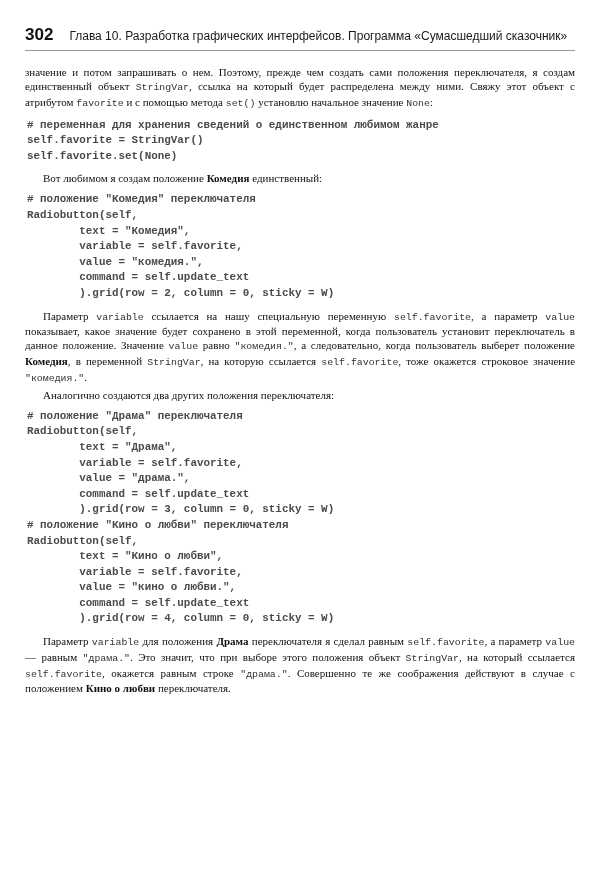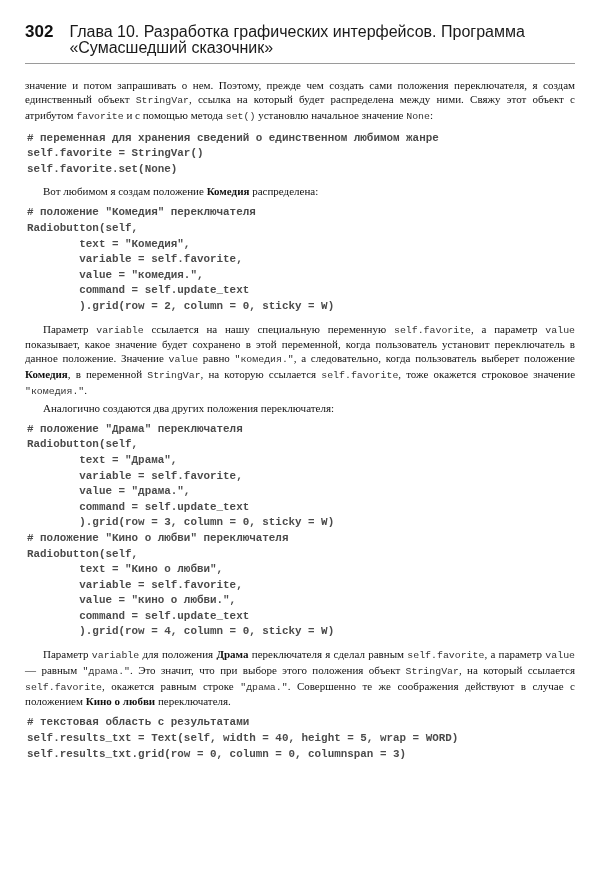--- a/index.html
+++ b/index.html
@@ -11,39 +11,39 @@
     width: 600px;
     height: 882px;
     overflow: hidden;
     font-family: "Liberation Serif", serif;
     color: #111111;
   }
   .page {
     box-sizing: border-box;
     width: 600px;
     height: 882px;
-    padding: 6px 25px 10px 25px;
+    padding: 12px 25px 10px 25px;
   }
   .page-header {
     display: flex;
     align-items: baseline;
     gap: 16px;
     border-bottom: 1px solid #9a9a9a;
     padding-bottom: 7px;
     margin-bottom: 14px;
   }
   .page-number {
     font-family: "Liberation Sans", sans-serif;
     font-weight: bold;
     font-size: 17px;
     line-height: 1;
   }
   .chapter-title {
     font-family: "Liberation Sans", sans-serif;
-    font-size: 16px;
+    font-size: 12px;
     line-height: 1;
     color: #1a1a1a;
     margin-top: 18px;
   }
   .para {
     margin: 2px 0;
     font-size: 11px;
     line-height: 1.285;
     text-align: justify;
   }
@@ -76,21 +76,21 @@
   <div class="page-header">
     <span class="page-number">302</span>
     <span class="chapter-title">Глава 10. Разработка графических интерфейсов. Программа «Сумасшедший сказочник»</span>
   </div>
 
   <div id="page-content">
       <p class="para"><span class="plain">значение и потом запрашивать о нем. Поэтому, прежде чем создать сами положения переключателя, я создам единственный объект </span><span class="mono">StringVar</span><span class="plain">, ссылка на который будет распределена между ними. Свяжу этот объект с атрибутом </span><span class="mono">favorite</span><span class="plain"> и с помощью метода </span><span class="mono">set()</span><span class="plain"> установлю начальное значение </span><span class="mono">None</span><span class="plain">:</span></p>
       <pre class="code"># переменная для хранения сведений о единственном любимом жанре
 self.favorite = StringVar()
 self.favorite.set(None)</pre>
-      <p class="para indent"><span class="plain">Вот любимом я создам положение </span><span class="bold">Комедия</span><span class="plain"> распределена:</span></p>
+      <p class="para indent"><span class="plain">Вот любимом я создам положение </span><span class="bold">Комедия</span><span class="plain"> единственный:</span></p>
       <pre class="code"># положение "Комедия" переключателя
 Radiobutton(self,
         text = "Комедия",
         variable = self.favorite,
         value = "комедия.",
         command = self.update_text
         ).grid(row = 2, column = 0, sticky = W)</pre>
       <p class="para indent"><span class="plain">Параметр </span><span class="mono">variable</span><span class="plain"> ссылается на нашу специальную переменную </span><span class="mono">self.favorite</span><span class="plain">, а параметр </span><span class="mono">value</span><span class="plain"> показывает, какое значение будет сохранено в этой переменной, когда пользователь установит переключатель в данное положение. Значение </span><span class="mono">value</span><span class="plain"> равно </span><span class="mono">"комедия."</span><span class="plain">, а следовательно, когда пользователь выберет положение </span><span class="bold">Комедия</span><span class="plain">, в переменной </span><span class="mono">StringVar</span><span class="plain">, на которую ссылается </span><span class="mono">self.favorite</span><span class="plain">, тоже окажется строковое значение </span><span class="mono">"комедия."</span><span class="plain">.</span></p>
       <p class="para indent"><span class="plain">Аналогично создаются два других положения переключателя:</span></p>
       <pre class="code"># положение "Драма" переключателя
@@ -101,17 +101,14 @@
         command = self.update_text
         ).grid(row = 3, column = 0, sticky = W)
 # положение "Кино о любви" переключателя
 Radiobutton(self,
         text = "Кино о любви",
         variable = self.favorite,
         value = "кино о любви.",
         command = self.update_text
         ).grid(row = 4, column = 0, sticky = W)</pre>
       <p class="para indent"><span class="plain">Параметр </span><span class="mono">variable</span><span class="plain"> для положения </span><span class="bold">Драма</span><span class="plain"> переключателя я сделал равным </span><span class="mono">self.favorite</span><span class="plain">, а параметр </span><span class="mono">value</span><span class="plain"> — равным </span><span class="mono">"драма."</span><span class="plain">. Это значит, что при выборе этого положения объект </span><span class="mono">StringVar</span><span class="plain">, на который ссылается </span><span class="mono">self.favorite</span><span class="plain">, окажется равным строке </span><span class="mono">"драма."</span><span class="plain">. Совершенно те же соображения действуют в случае с положением </span><span class="bold">Кино о любви</span><span class="plain"> переключателя.</span></p>
-      <pre class="code"># текстовая область с результатами
-self.results_txt = Text(self, width = 40, height = 5, wrap = WORD)
-self.results_txt.grid(row = 0, column = 0, columnspan = 3)</pre>
     </div>
 </div>
 
 </body></html>

